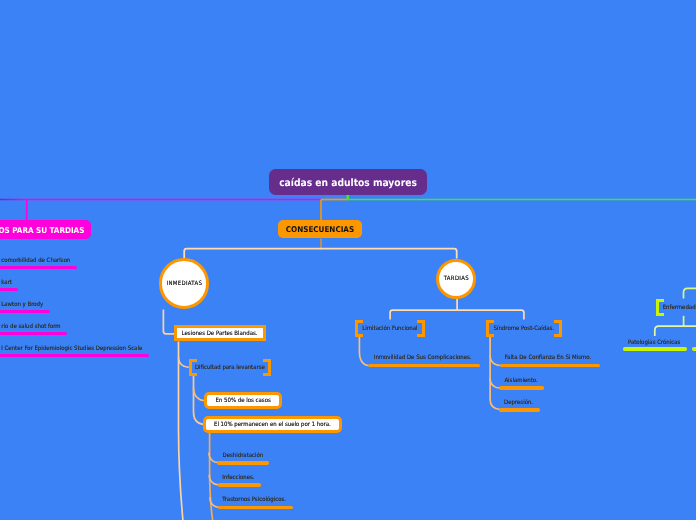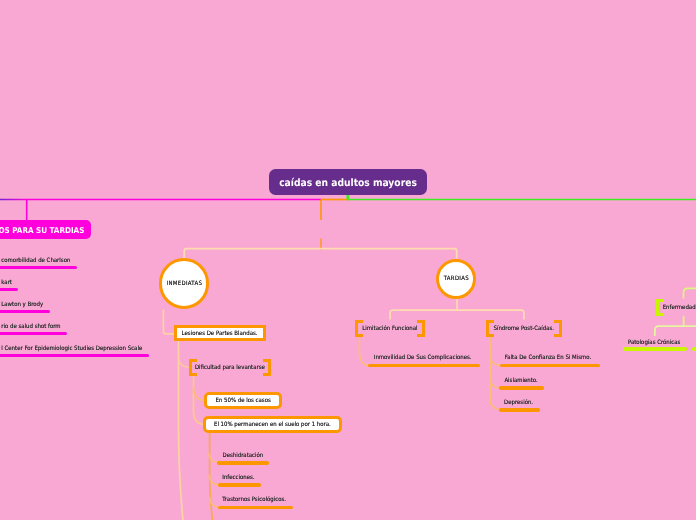--- a/index.html
+++ b/index.html
@@ -1,19 +1,19 @@
 <!DOCTYPE html>
 <html><head>
 <meta charset="utf-8">
 <title>mapa mental - caidas en adultos mayores</title>
 <style>
   html,body{margin:0;padding:0;background:#ffffff;}
   body{width:696px;height:520px;overflow:hidden;font-family:"DejaVu Sans",sans-serif;
        -webkit-font-smoothing:antialiased;text-rendering:geometricPrecision;}
-  #stage{position:relative;width:696px;height:520px;background:#f9a8d4;overflow:hidden;}
+  #stage{position:relative;width:696px;height:520px;background:#3b82f6;overflow:hidden;}
   svg#wires{position:absolute;left:0;top:0;width:696px;height:520px;pointer-events:none;}
   .node{position:absolute;box-sizing:border-box;white-space:nowrap;}
 
   
   #root-node{left:269px;top:168.5px;width:158px;height:26.5px;
     background:#662d8c;border-radius:6.5px;color:#ffffff;
     font-size:10.2px;font-stretch:condensed;font-weight:bold;
     display:flex;align-items:center;justify-content:center;
     padding-top:3px;box-sizing:border-box;}
 
@@ -113,20 +113,23 @@
     </g>
   </svg>
 
   <div class="node" id="root-node">
     <span>caídas en adultos mayores</span>
   </div>
 
   <div class="node pill" id="pill-medicion">
     <span>OS PARA SU TARDIAS</span>
   </div>
+  <div class="node pill" id="pill-consecuencias">
+    <span>CONSECUENCIAS</span>
+  </div>
 
   <div class="node circ" id="circ-inmediatas">
     <span>INMEDIATAS</span>
   </div>
   <div class="node circ" id="circ-tardias">
     <span>TARDIAS</span>
   </div>
 
   <div class="node boxn" id="box-lesiones" style="left:173.6px;top:325.2px;width:92px;height:16.2px;">
     <span>Lesiones De Partes Blandas.</span>

